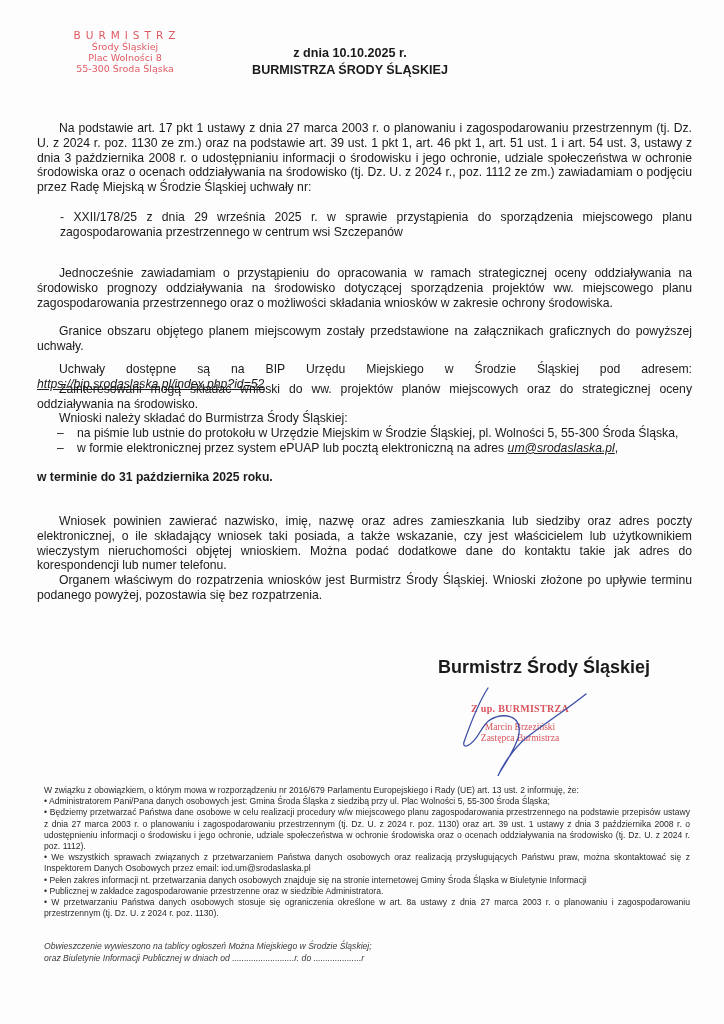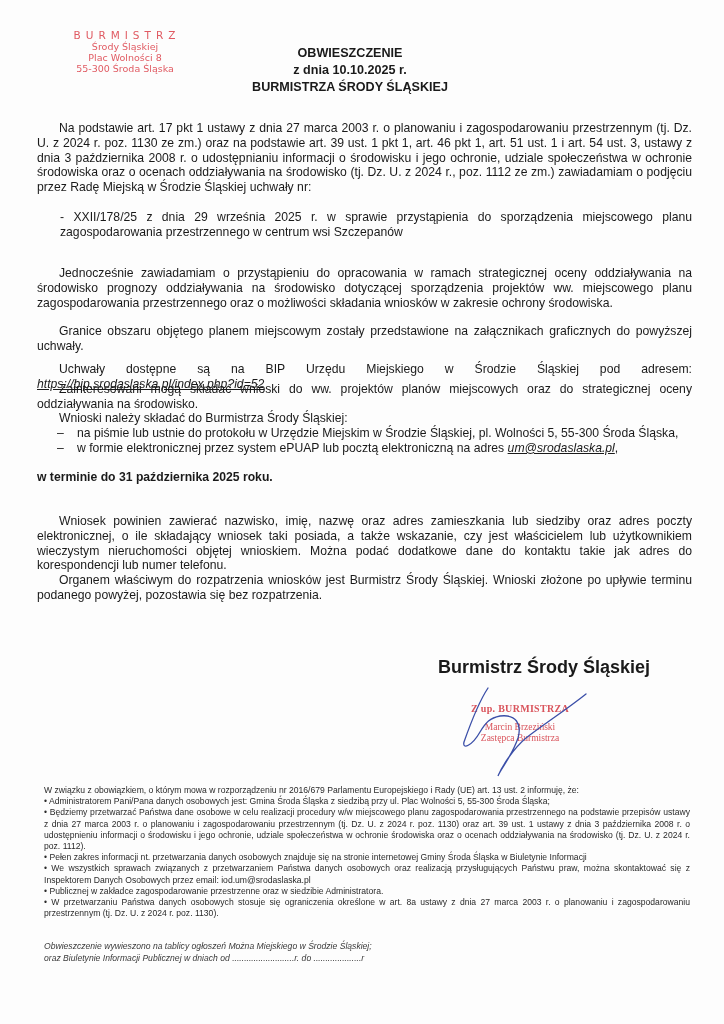--- a/index.html
+++ b/index.html
@@ -41,21 +41,20 @@
 <div class="page">
 
   <div class="stamp">
     <div class="s-title">BURMISTRZ</div>
     <div class="s-line">Środy Śląskiej</div>
     <div class="s-line">Plac Wolności 8</div>
     <div class="s-line">55-300 Środa Śląska</div>
   </div>
 
   <div class="header">
-    <div>OBWIESZCZENIE</div>
     <div>z dnia 10.10.2025 r.</div>
     <div>BURMISTRZA ŚRODY ŚLĄSKIEJ</div>
   </div>
 
   <div class="body just ind" style="top:121px;">Na podstawie art. 17 pkt 1 ustawy z dnia 27 marca 2003 r. o planowaniu i zagospodarowaniu przestrzennym (tj. Dz. U. z 2024 r. poz. 1130 ze zm.) oraz na podstawie art. 39 ust. 1 pkt 1, art. 46 pkt 1, art. 51 ust. 1 i art. 54 ust. 3, ustawy z dnia 3 października 2008 r. o udostępnianiu informacji o środowisku i jego ochronie, udziale społeczeństwa w ochronie środowiska oraz o ocenach oddziaływania na środowisko (tj. Dz. U. z 2024 r., poz. 1112 ze zm.) zawiadamiam o podjęciu przez Radę Miejską w Środzie Śląskiej uchwały nr:</div>
 
   <div class="body just" style="top:210px; left:60px; width:632px;">- XXII/178/25 z dnia 29 września 2025 r. w sprawie przystąpienia do sporządzenia miejscowego planu zagospodarowania przestrzennego w centrum wsi Szczepanów</div>
 
   <div class="body just ind" style="top:266px;">Jednocześnie zawiadamiam o przystąpieniu do opracowania w ramach strategicznej oceny oddziaływania na środowisko prognozy oddziaływania na środowisko dotyczącej sporządzenia projektów ww. miejscowego planu zagospodarowania przestrzennego oraz o możliwości składania wniosków w zakresie ochrony środowiska.</div>
 
@@ -97,22 +96,22 @@
   </div>
 
   <svg class="signature" width="160" height="100" viewBox="0 0 160 100">
     <path d="M 48 8 C 40 20, 30 45, 24 62 C 22 70, 32 66, 40 52 C 46 42, 50 38, 60 36 C 76 34, 82 44, 78 58 C 72 76, 60 90, 58 96 C 62 86, 74 68, 86 58 C 104 44, 126 30, 146 14" fill="none" stroke="#3b4fa8" stroke-width="1.3" stroke-linecap="round"></path>
   </svg>
 
   <div class="gdpr just">
     <p>W związku z obowiązkiem, o którym mowa w rozporządzeniu nr 2016/679 Parlamentu Europejskiego i Rady (UE) art. 13 ust. 2 informuję, że:</p>
     <p>• Administratorem Pani/Pana danych osobowych jest: Gmina Środa Śląska z siedzibą przy ul. Plac Wolności 5, 55-300 Środa Śląska;</p>
     <p>• Będziemy przetwarzać Państwa dane osobowe w celu realizacji procedury w/w miejscowego planu zagospodarowania przestrzennego na podstawie przepisów ustawy z dnia 27 marca 2003 r. o planowaniu i zagospodarowaniu przestrzennym (tj. Dz. U. z 2024 r. poz. 1130) oraz art. 39 ust. 1 ustawy z dnia 3 października 2008 r. o udostępnieniu informacji o środowisku i jego ochronie, udziale społeczeństwa w ochronie środowiska oraz o ocenach oddziaływania na środowisko (tj. Dz. U. z 2024 r. poz. 1112).</p>
+    <p>• We wszystkich sprawach związanych z przetwarzaniem Państwa danych osobowych oraz realizacją przysługujących Państwu praw, można skontaktować się z Inspektorem Danych Osobowych przez email: iod.um@srodaslaska.pl</p>
     <p>• Pełen zakres informacji nt. przetwarzania danych osobowych znajduje się na stronie internetowej Gminy Środa Śląska w Biuletynie Informacji</p>
-    <p>• We wszystkich sprawach związanych z przetwarzaniem Państwa danych osobowych oraz realizacją przysługujących Państwu praw, można skontaktować się z Inspektorem Danych Osobowych przez email: iod.um@srodaslaska.pl</p>
     <p>• Publicznej w zakładce zagospodarowanie przestrzenne oraz w siedzibie Administratora.</p>
     <p>• W przetwarzaniu Państwa danych osobowych stosuje się ograniczenia określone w art. 8a ustawy z dnia 27 marca 2003 r. o planowaniu i zagospodarowaniu przestrzennym (tj. Dz. U. z 2024 r. poz. 1130).</p>
   </div>
 
   <div class="footer">
     <div>Obwieszczenie wywieszono na tablicy ogłoszeń Można Miejskiego w Środzie Śląskiej;</div>
     <div>oraz Biuletynie Informacji Publicznej w dniach od ..........................r. do ....................r</div>
   </div>
 
 </div>

